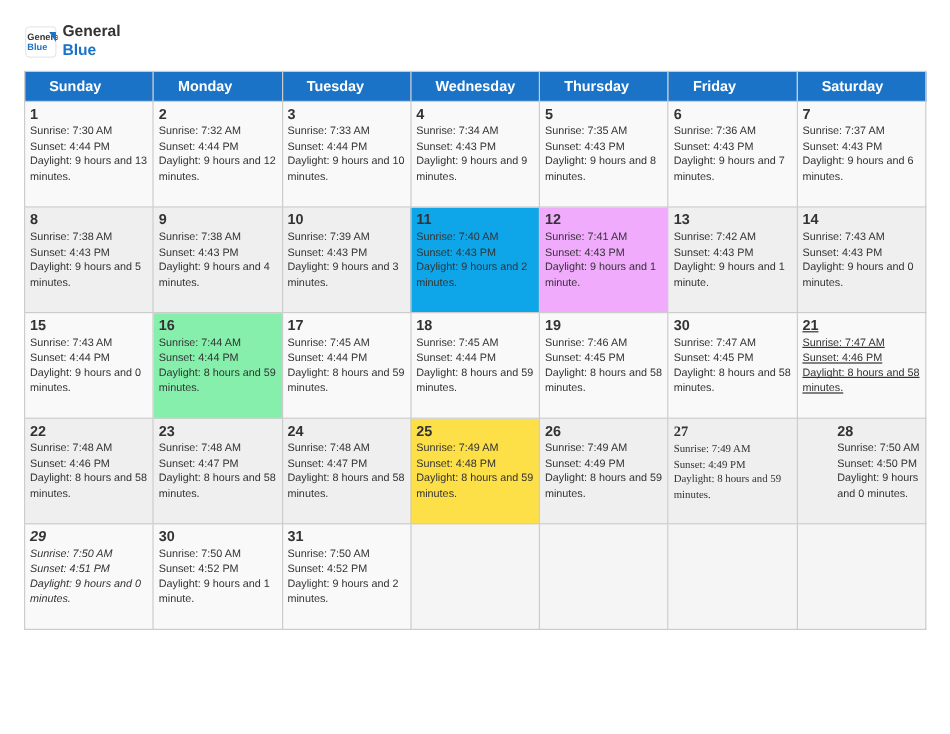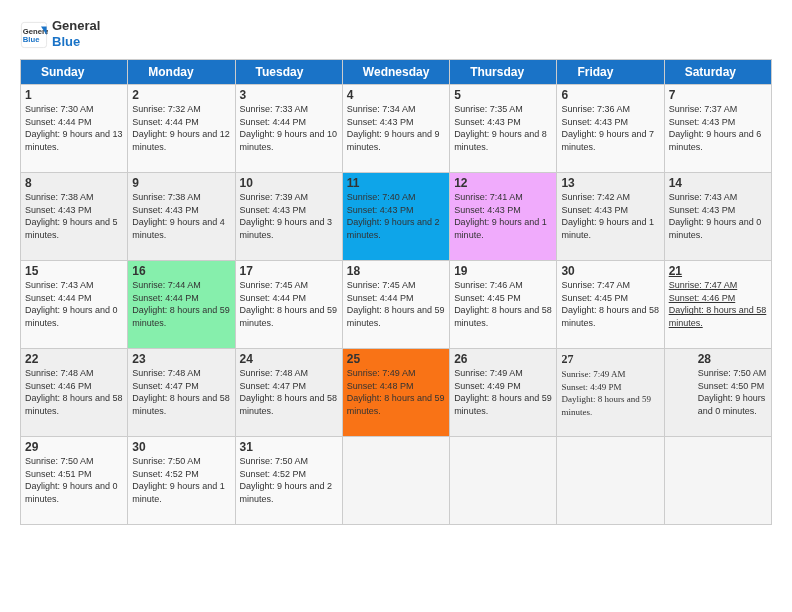--- a/index.html
+++ b/index.html
@@ -316,21 +316,21 @@
         </div>
       </td>
           <td style="background: rgb(239, 239, 239);">
         <span class="day-num">24</span>
         <div class="day-info">
           <span>Sunrise: 7:48 AM</span><br>
           <span>Sunset: 4:47 PM</span><br>
           <span>Daylight: 8 hours and 58 minutes.</span>
         </div>
       </td>
-          <td style="background: #f97316;">
+          <td style="background: #fde047;">
         <span class="day-num">25</span>
         <div class="day-info">
           <span>Sunrise: 7:49 AM</span><br>
           <span>Sunset: 4:48 PM</span><br>
           <span>Daylight: 8 hours and 59 minutes.</span>
         </div>
       </td>
           <td style="background: rgb(239, 239, 239); margin-top: 28px;">
         <span class="day-num">26</span>
         <div class="day-info">
@@ -350,21 +350,21 @@
           <td style="background: rgb(239, 239, 239); padding-left: 33px;">
         <span class="day-num">28</span>
         <div class="day-info">
           <span>Sunrise: 7:50 AM</span><br>
           <span>Sunset: 4:50 PM</span><br>
           <span>Daylight: 9 hours and 0 minutes.</span>
         </div>
       </td>
         </tr>
         <tr>
-          <td style="background: rgb(249, 249, 249);">
+          <td style="background: rgb(249, 249, 249); font-style: italic;">
         <span class="day-num">29</span>
         <div class="day-info">
           <span>Sunrise: 7:50 AM</span><br>
           <span>Sunset: 4:51 PM</span><br>
           <span>Daylight: 9 hours and 0 minutes.</span>
         </div>
       </td>
           <td style="background: rgb(249, 249, 249);">
         <span class="day-num">30</span>
         <div class="day-info">

